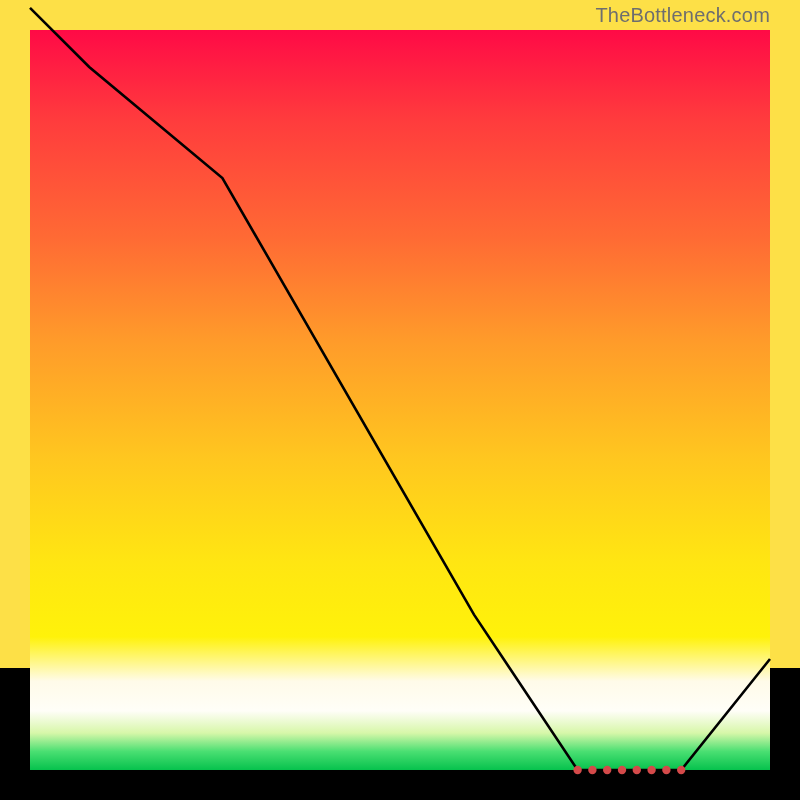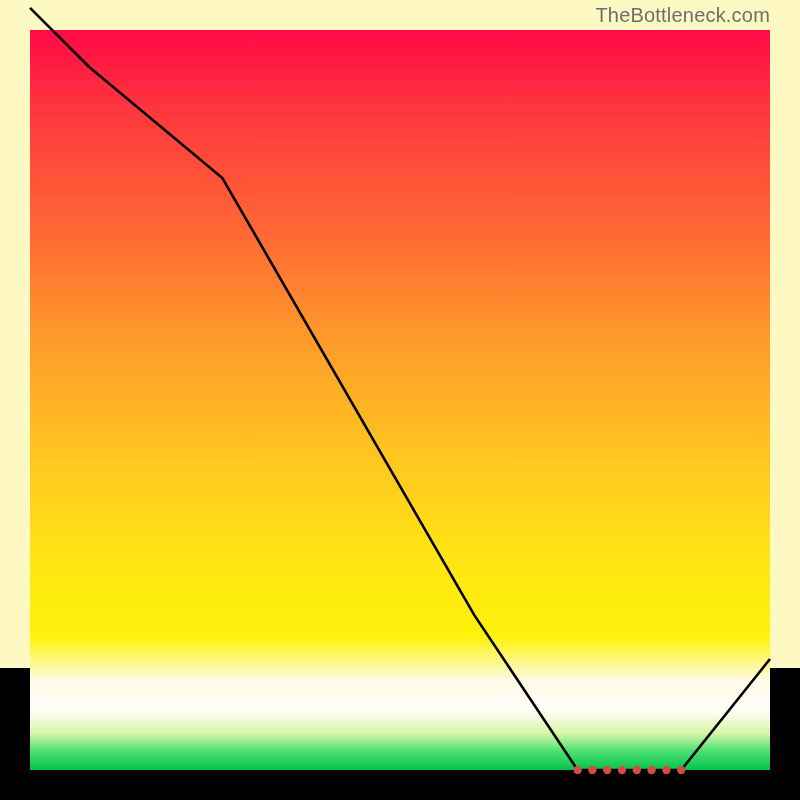--- a/index.html
+++ b/index.html
@@ -7,21 +7,21 @@
     padding: 0;
     width: 800px;
     height: 800px;
     background: #000;
     overflow: hidden;
   }
   .stage {
     position: relative;
     width: 800px;
     height: 668px;
-    background: #fef9c3;
+    background: #fde047;
   }
   .plot-area {
     position: absolute;
     left: 30px;
     top: 30px;
     width: 740px;
     height: 740px;
     
     background: linear-gradient(
       to bottom,

